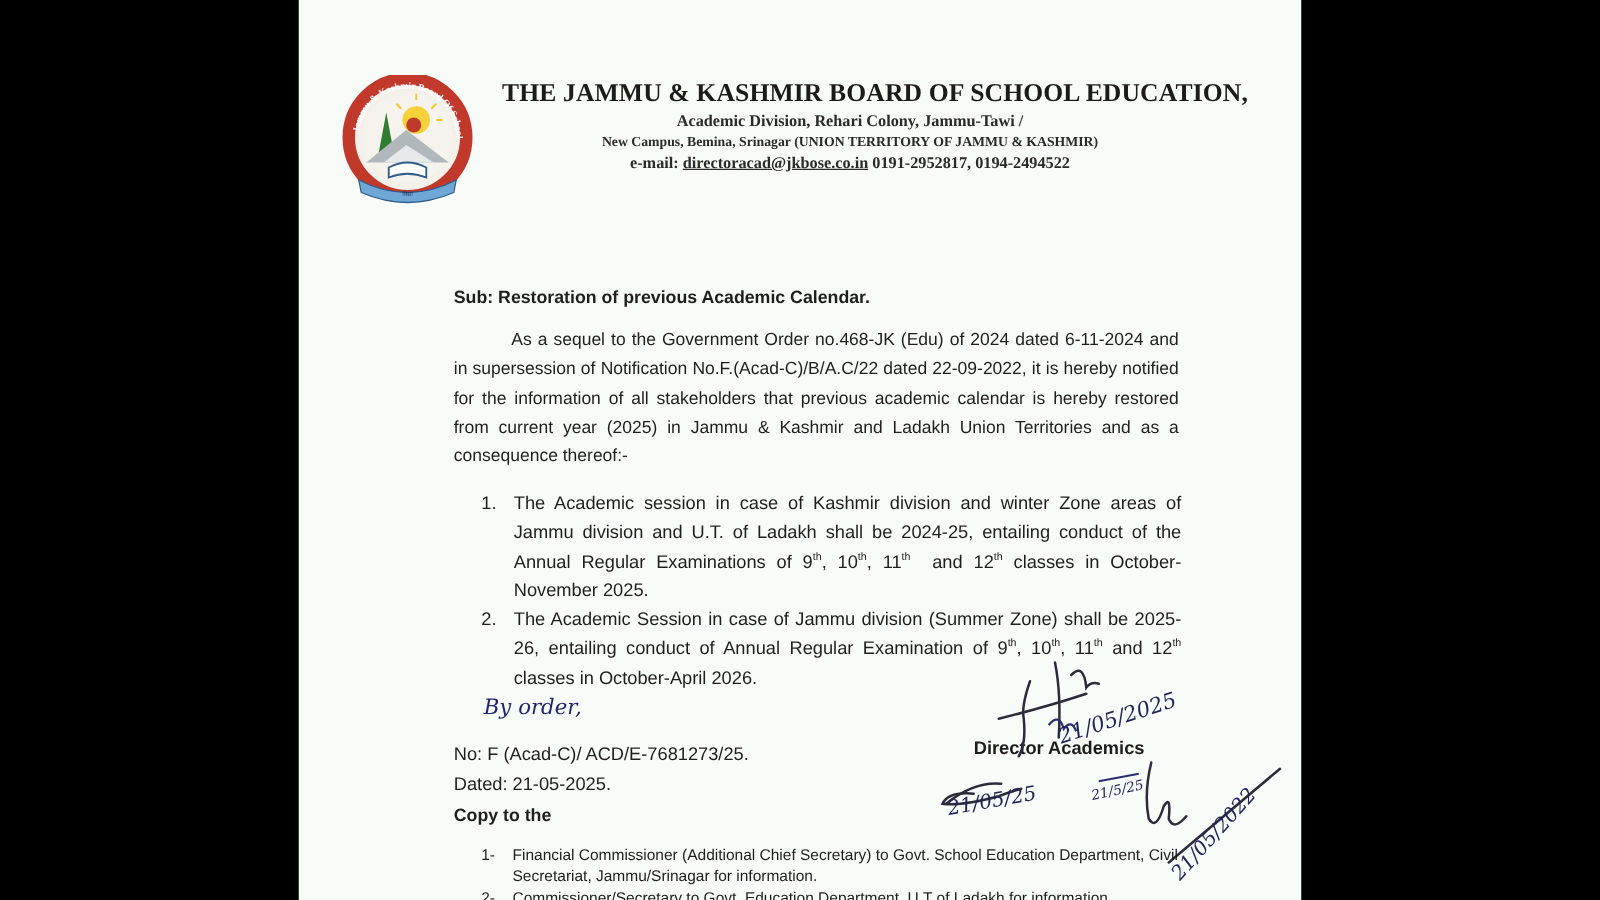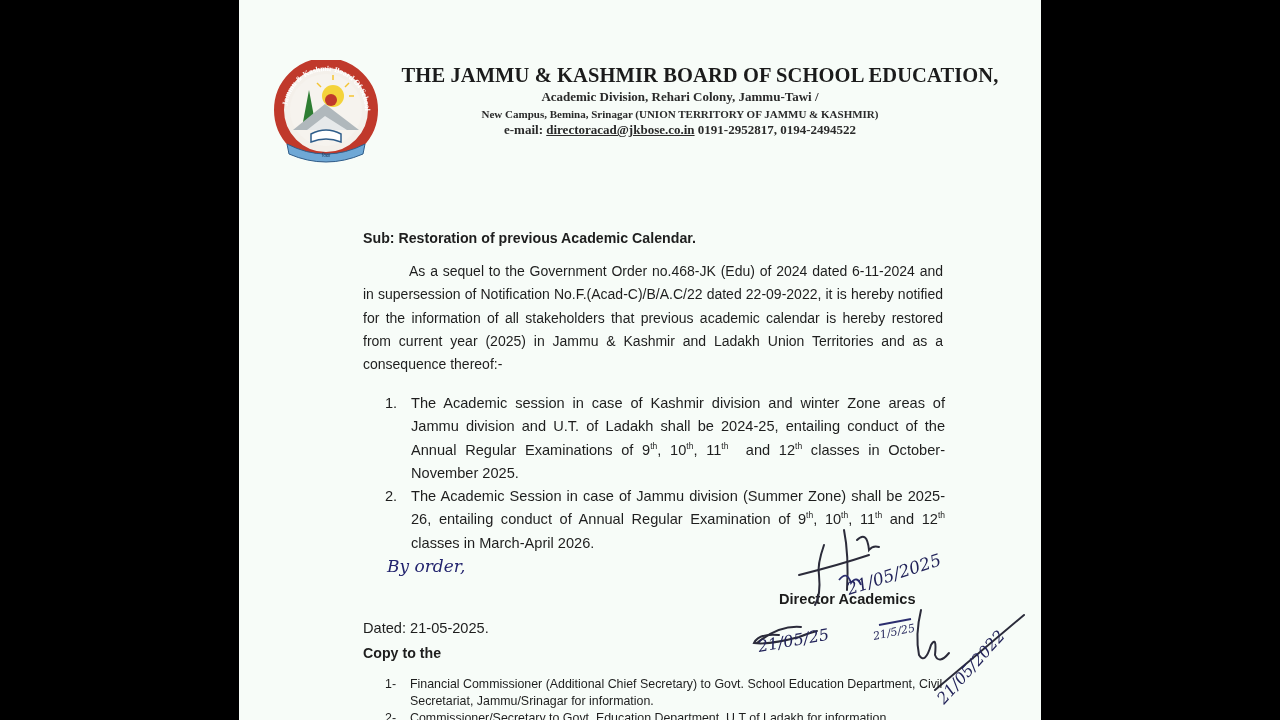--- a/index.html
+++ b/index.html
@@ -111,26 +111,27 @@
 
   <div class="abs txt para"><span class="indent"></span><span>As a sequel to the Government Order no.468-JK (Edu) of 2024 dated 6-11-2024 and in supersession of Notification No.F.(Acad-C)/B/A.C/22 dated 22-09-2022, it is hereby notified for the information of all stakeholders that previous academic calendar is hereby restored from current year (2025) in Jammu &amp; Kashmir and Ladakh Union Territories and as a consequence thereof:-</span></div>
 
   <div class="abs txt list">
     <div class="li">
       <span class="num">1.</span>
       <span>The Academic session in case of Kashmir division and winter Zone areas of Jammu division and U.T. of Ladakh shall be 2024-25, entailing conduct of the Annual Regular Examinations of <span>9</span><sup>th</sup>, <span>10</span><sup>th</sup>, <span>11</span><sup>th</sup>&nbsp; and <span>12</span><sup>th</sup> <span>classes in October-November 2025.</span></span>
     </div>
     <div class="li">
       <span class="num">2.</span>
-      <span>The Academic Session in case of Jammu division (Summer Zone) shall be 2025-26, entailing conduct of Annual Regular Examination of <span>9</span><sup>th</sup>, <span>10</span><sup>th</sup>, <span>11</span><sup>th</sup> and <span>12</span><sup>th</sup> <span>classes in March-April 2026.</span></span>
+      <span>The Academic Session in case of Jammu division (Summer Zone) shall be 2025-26, entailing conduct of Annual Regular Examination of <span>9</span><sup>th</sup>, <span>10</span><sup>th</sup>, <span>11</span><sup>th</sup> and <span>12</span><sup>th</sup> <span>classes in October-April 2026.</span></span>
     </div>
   </div>
 
   <div class="abs hand by-order">By order,</div>
 
+  <div class="abs txt ref">No: F (Acad-C)/ ACD/E-7681273/25.</div>
   <div class="abs txt dated">Dated: 21-05-2025.</div>
   <div class="abs txt copyto">Copy to the</div>
 
   <div class="abs txt director">Director Academics</div>
 
   <svg class="abs sig" viewBox="0 0 300 205">
     <g fill="none" stroke="#2b2b3a" stroke-width="2" stroke-linecap="round">
       <path d="M85 30 Q78 50 80 60 Q82 80 76 90"></path>
       <path d="M60 60 Q100 50 130 40"></path>
       <path d="M105 15 Q110 40 108 75"></path>

